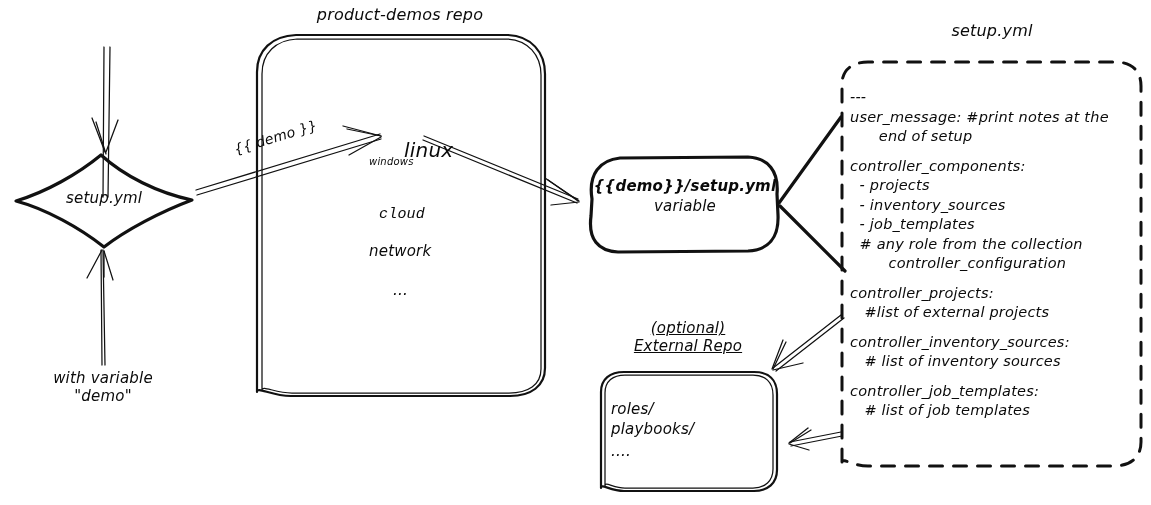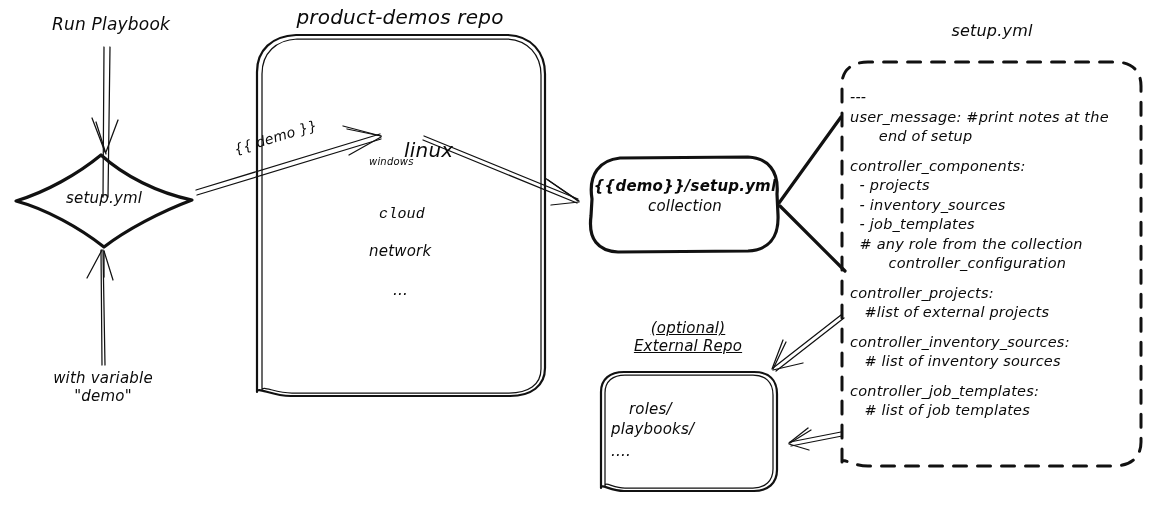--- a/index.html
+++ b/index.html
@@ -96,44 +96,43 @@
     <g>
       <path class="ink thin" d="M841,432 L790,442"></path>
       <path class="ink thin" d="M842,436 L791,446"></path>
       <path class="ink thin" d="M808,428 L789,443"></path>
       <path class="ink thin" d="M809,450 L789,444"></path>
       <path class="ink thin" d="M811,430 L790,443"></path>
     </g>
 
   </svg>
 
-  <div class="lbl hand ctr" style="left:111px;top:14px;font-size:17px;">Run Playbook</div>
 
   <div class="lbl hand" style="left:66px;top:190px;font-size:15px;">setup.yml</div>
 
   <div class="lbl hand ctr" style="left:103px;top:370px;font-size:15px;">with variable
 "demo"</div>
 
-  <div class="lbl hand ctr" style="left:400px;top:6px;font-size:20px;">product-demos repo</div>
+  <div class="lbl hand ctr" style="left:400px;top:6px;font-size:16px;">product-demos repo</div>
 
   <div class="lbl hand" style="left:232px;top:142px;font-size:14px;transform:rotate(-17deg);transform-origin:left top;">{{ demo }}</div>
 
   <div class="lbl hand" style="left:404px;top:127px;font-size:20px;margin-top:12px;">linux</div>
   <div class="lbl hand" style="left:369px;top:156px;font-size:10px;">windows</div>
   <div class="lbl hand" style="left:379px;top:206px;font-size:15px;font-family:Liberation Mono, monospace;">cloud</div>
   <div class="lbl hand" style="left:369px;top:243px;font-size:15px;">network</div>
   <div class="lbl hand" style="left:393px;top:282px;font-size:15px;">...</div>
 
   <div class="lbl hand ctr" style="left:685px;top:178px;font-size:15px;font-weight:bold;">{{demo}}/setup.yml</div>
-  <div class="lbl hand ctr" style="left:685px;top:198px;font-size:15px;">collection</div>
+  <div class="lbl hand ctr" style="left:685px;top:198px;font-size:15px;">variable</div>
 
   <div class="lbl hand ctr" style="left:688px;top:320px;font-size:15px;text-decoration:underline;">(optional)
 External Repo</div>
 
-  <div class="lbl hand" style="left:629px;top:401px;font-size:15px;">roles/</div>
+  <div class="lbl hand" style="left:611px;top:401px;font-size:15px;">roles/</div>
   <div class="lbl hand" style="left:611px;top:421px;font-size:15px;">playbooks/</div>
   <div class="lbl hand" style="left:611px;top:443px;font-size:15px;">....</div>
 
   <div class="lbl hand ctr" style="left:992px;top:22px;font-size:16px;">setup.yml</div>
 
   <div id="setupYmlBody" class="lbl hand" style="left:850px;top:88px;font-size:14.5px;line-height:19.5px;"><div style="white-space: pre; min-height: 10px;">---</div><div style="white-space: pre; min-height: 10px;">user_message: #print notes at the</div><div style="white-space: pre; min-height: 10px;">      end of setup</div><div style="white-space: pre; min-height: 10px; height: 9px;">&nbsp;</div><div style="white-space: pre; min-height: 10px;">controller_components:</div><div style="white-space: pre; min-height: 10px;">  - projects</div><div style="white-space: pre; min-height: 10px;">  - inventory_sources</div><div style="white-space: pre; min-height: 10px;">  - job_templates</div><div style="white-space: pre; min-height: 10px;">  # any role from the collection</div><div style="white-space: pre; min-height: 10px;">        controller_configuration</div><div style="white-space: pre; min-height: 10px; height: 9px;">&nbsp;</div><div style="white-space: pre; min-height: 10px;">controller_projects:</div><div style="white-space: pre; min-height: 10px;">   #list of external projects</div><div style="white-space: pre; min-height: 10px; height: 9px;">&nbsp;</div><div style="white-space: pre; min-height: 10px;">controller_inventory_sources:</div><div style="white-space: pre; min-height: 10px;">   # list of inventory sources</div><div style="white-space: pre; min-height: 10px; height: 9px;">&nbsp;</div><div style="white-space: pre; min-height: 10px;">controller_job_templates:</div><div style="white-space: pre; min-height: 10px;">   # list of job templates</div></div>
 
 </div>
 
 </body></html>

